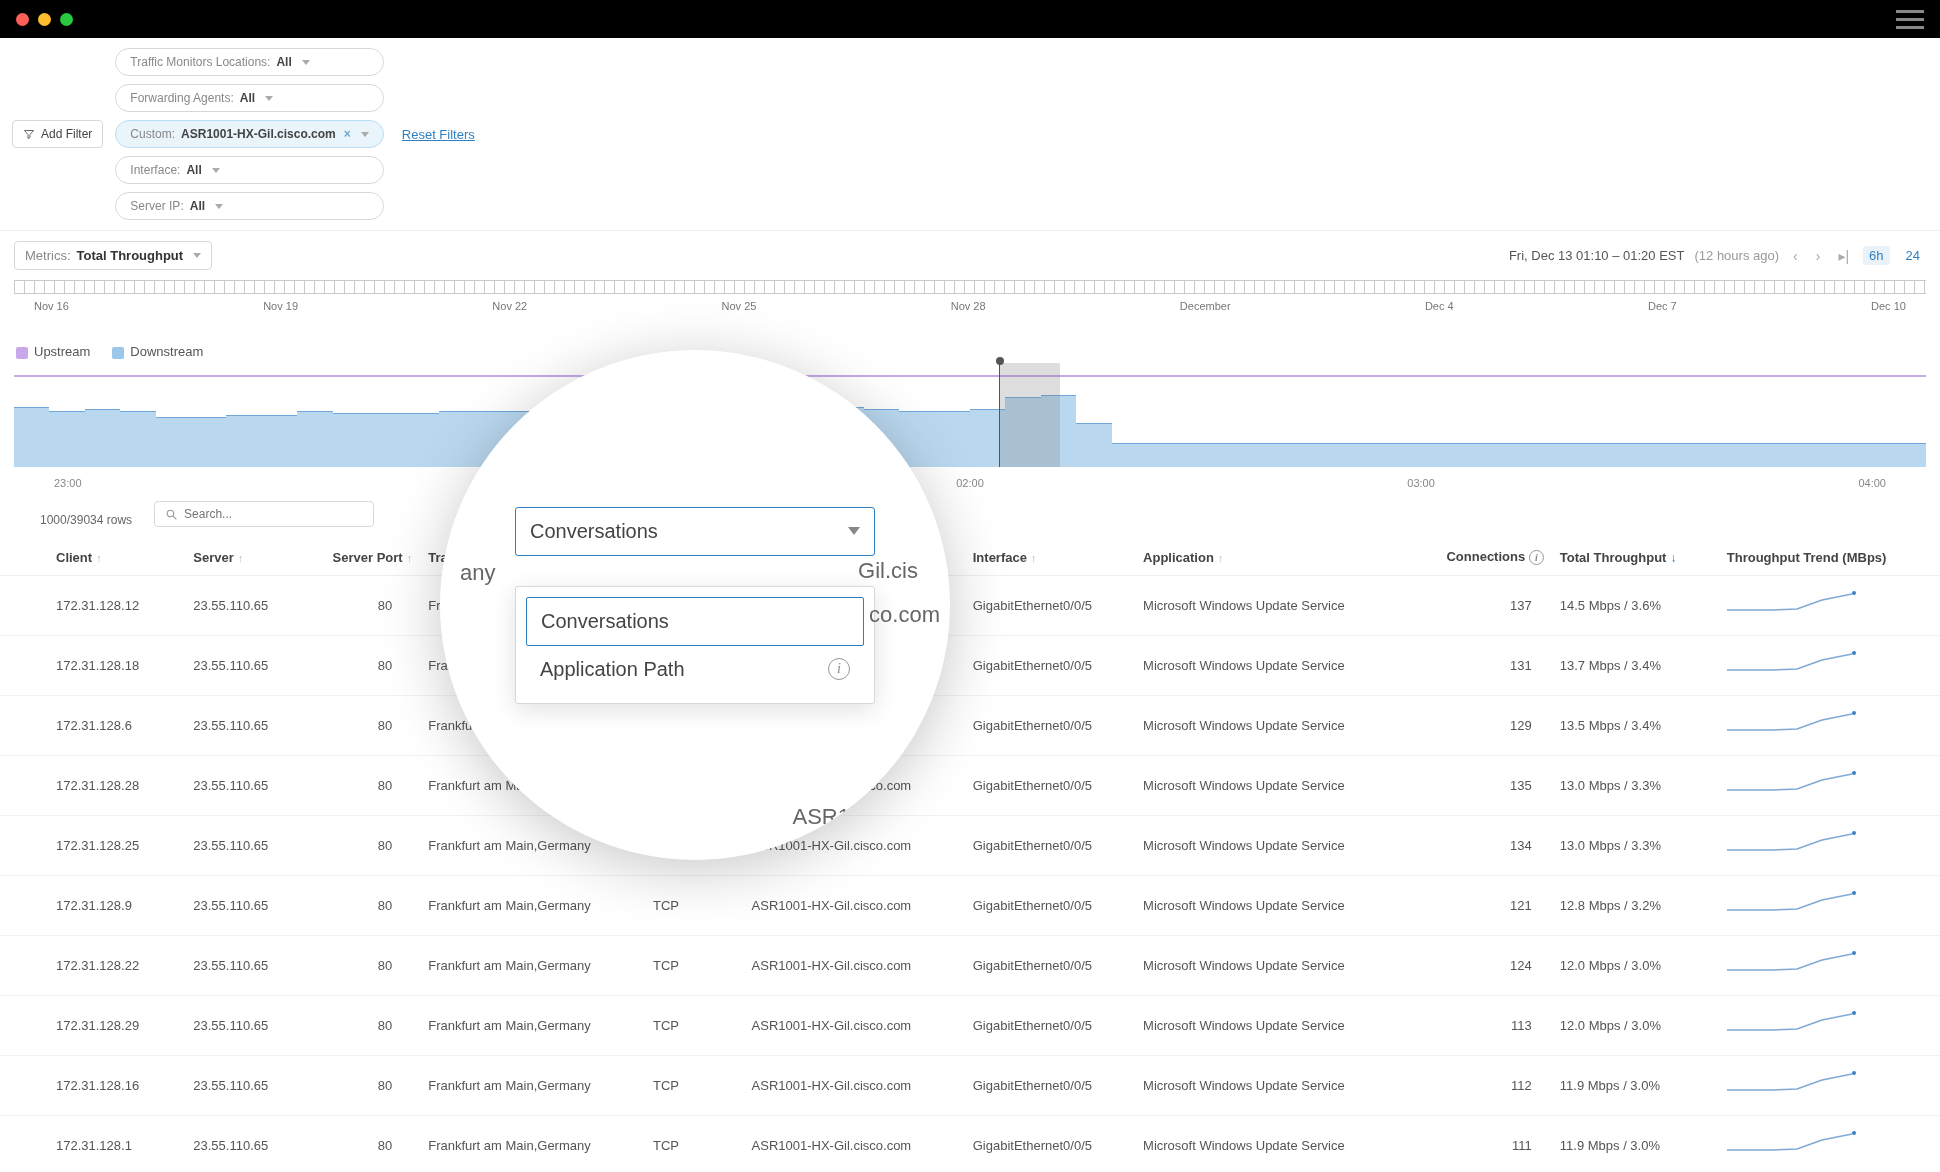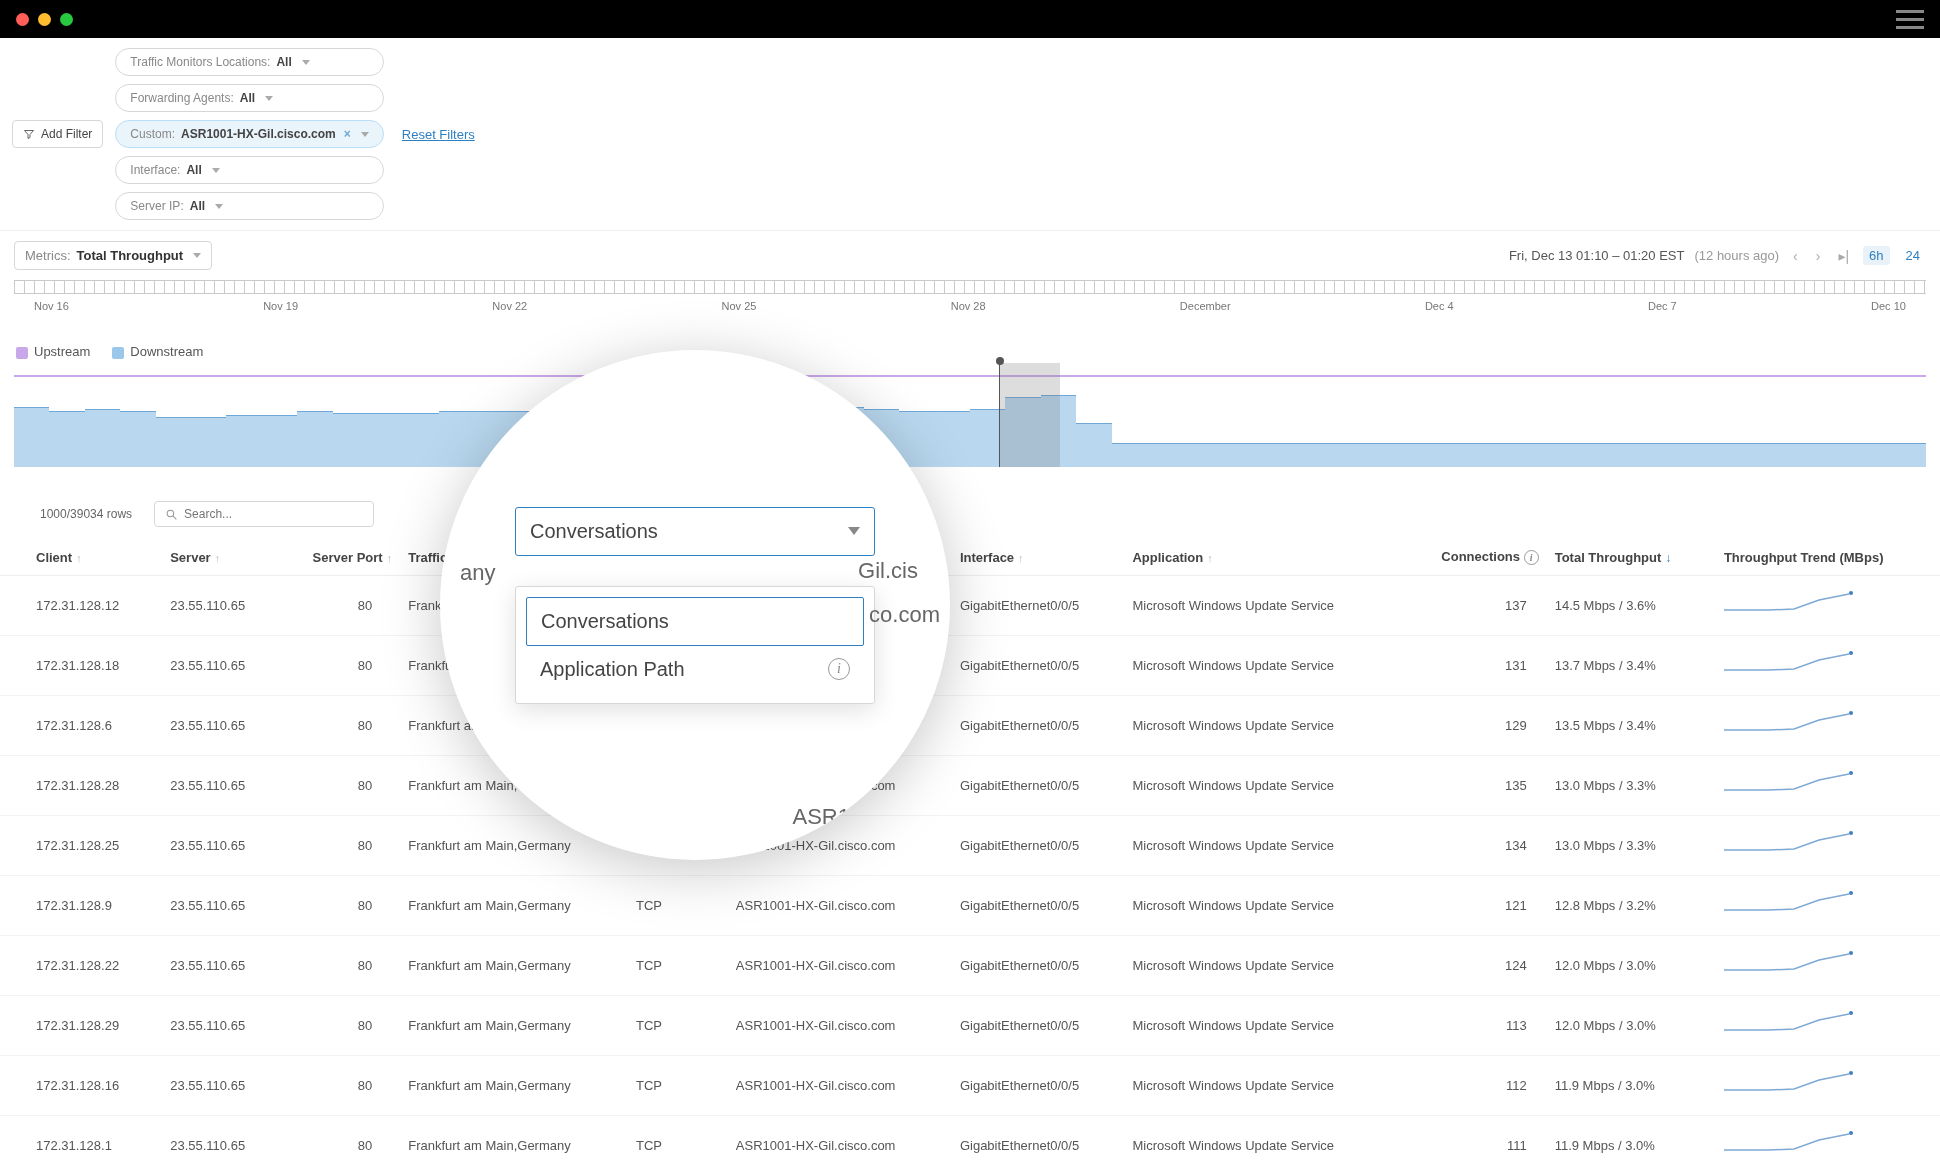--- a/index.html
+++ b/index.html
@@ -30,29 +30,29 @@
   .tmlabels{display:flex;justify-content:space-between;font-size:11px;color:#777;margin-top:6px;padding:0 20px}
   .legend{display:flex;gap:22px;padding:10px 16px;font-size:13px;color:#555}
   .legend .sw{display:inline-block;width:12px;height:12px;border-radius:2px;margin-right:6px;vertical-align:middle}
   .chartwrap{margin:0 14px;position:relative;height:120px}
   .barchart{position:absolute;inset:0}
   .barchart .bar{position:absolute;bottom:22px}
   .barchart .upline{position:absolute;left:0;right:0;top:6px;height:2px;background:#c9a8ea}
   .sel{position:absolute;top:-6px;bottom:22px;background:rgba(120,120,120,.25);border-left:1px solid #555}
   .sel::before{content:"";position:absolute;top:-6px;left:-4px;width:8px;height:8px;background:#555;border-radius:50%}
   .xticks{position:absolute;left:0;right:0;bottom:0;display:flex;justify-content:space-between;font-size:11px;color:#888;padding:0 40px}
-  .tablehdr{display:flex;align-items:center;gap:22px;padding:12px 40px;color:#666}
+  .tablehdr{display:flex;align-items:flex-end;gap:22px;padding:12px 40px;color:#666}
   .search{border:1px solid #d7d7d7;border-radius:4px;padding:5px 10px;display:flex;align-items:center;gap:6px;width:220px;background:#fff}
   .search input{border:none;outline:none;font-size:12px;flex:1}
   table{width:100%;border-collapse:collapse}
   th{text-align:left;font-weight:600;font-size:13px;color:#444;padding:10px 8px;border-bottom:1px solid #eee;white-space:nowrap}
   th .sort{color:#bbb;margin-left:4px;font-size:11px}
   th .sortdn{color:#2f80c2;margin-left:4px;font-size:12px}
   td{font-size:13px;color:#555;padding:14px 8px;border-bottom:1px solid #f3f3f3;white-space:nowrap}
-  td:first-child,th:first-child{padding-left:36px}
+  td:first-child,th:first-child{padding-left:56px}
   .spark{width:130px;height:28px}
   .info{display:inline-block;width:15px;height:15px;border:1px solid #999;border-radius:50%;text-align:center;line-height:13px;font-size:10px;color:#888;font-style:italic;font-family:Georgia,serif}
   
   .magwrap{position:absolute;left:440px;top:350px;width:510px;height:510px;border-radius:50%;background:#fff;box-shadow:0 10px 60px rgba(0,0,0,.22);overflow:hidden;z-index:50;display:flex;align-items:center;justify-content:center}
   .maginner{width:360px}
   .dd{border:1px solid #2f80c2;border-radius:3px;padding:12px 14px;display:flex;align-items:center;justify-content:space-between;font-size:20px;color:#444;cursor:pointer;background:#fff}
   .dd .tri{width:0;height:0;border-left:6px solid transparent;border-right:6px solid transparent;border-top:8px solid #888}
   .ddmenu{margin-top:30px;border:1px solid #d7d7d7;border-radius:3px;background:#fff;padding:10px;box-shadow:0 6px 24px rgba(0,0,0,.12)}
   .ddopt{padding:12px 14px;font-size:20px;color:#444;display:flex;align-items:center;justify-content:space-between;cursor:pointer}
   .ddopt.sel1{border:1px solid #2f80c2;border-radius:2px}
@@ -204,20 +204,27 @@
       <div class="bar" style="left: 85.1852%; width: 1.85185%; height: 24px; background: rgb(185, 216, 239); border-top: 1px solid rgb(111, 168, 216);"></div>
       <div class="bar" style="left: 87.037%; width: 1.85185%; height: 24px; background: rgb(185, 216, 239); border-top: 1px solid rgb(111, 168, 216);"></div>
       <div class="bar" style="left: 88.8889%; width: 1.85185%; height: 24px; background: rgb(185, 216, 239); border-top: 1px solid rgb(111, 168, 216);"></div>
       <div class="bar" style="left: 90.7407%; width: 1.85185%; height: 24px; background: rgb(185, 216, 239); border-top: 1px solid rgb(111, 168, 216);"></div>
       <div class="bar" style="left: 92.5926%; width: 1.85185%; height: 24px; background: rgb(185, 216, 239); border-top: 1px solid rgb(111, 168, 216);"></div>
       <div class="bar" style="left: 94.4444%; width: 1.85185%; height: 24px; background: rgb(185, 216, 239); border-top: 1px solid rgb(111, 168, 216);"></div>
       <div class="bar" style="left: 96.2963%; width: 1.85185%; height: 24px; background: rgb(185, 216, 239); border-top: 1px solid rgb(111, 168, 216);"></div>
       <div class="bar" style="left: 98.1481%; width: 1.85185%; height: 24px; background: rgb(185, 216, 239); border-top: 1px solid rgb(111, 168, 216);"></div>
     </div>
   <div class="sel" id="chartsel" style="left: 51.5%; width: 3.2%;"></div>
+  <div class="xticks" id="xticks">
+      <span>23:00</span>
+      <span>01:00</span>
+      <span>02:00</span>
+      <span>03:00</span>
+      <span>04:00</span>
+    </div>
 </div>
 
 <div class="tablehdr">
   <span>1000/39034 rows</span>
   <div class="search">
     <svg width="13" height="13" viewBox="0 0 24 24">
         <circle cx="10" cy="10" r="6" fill="none" stroke="#999" stroke-width="2"></circle>
         <line x1="15" y1="15" x2="21" y2="21" stroke="#999" stroke-width="2"></line>
       </svg>
     <input placeholder="Search..." style="">

